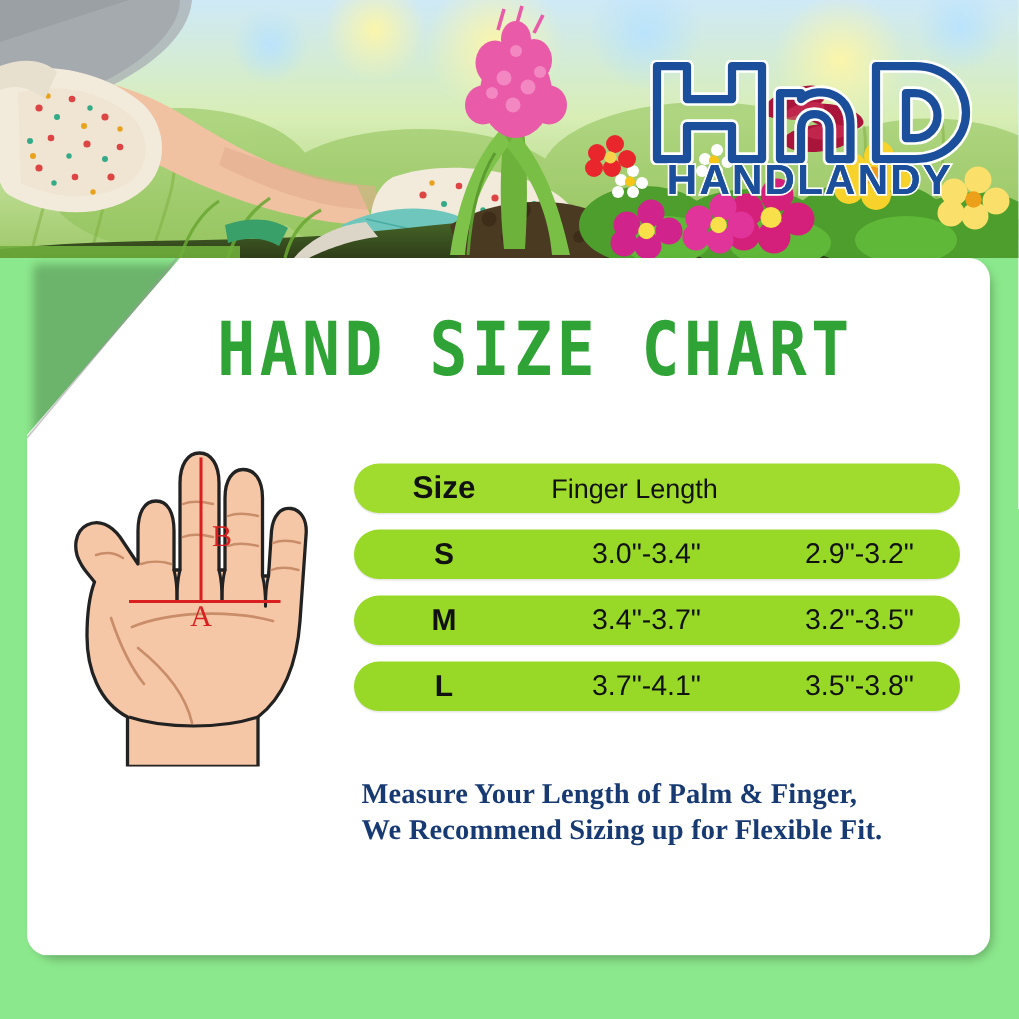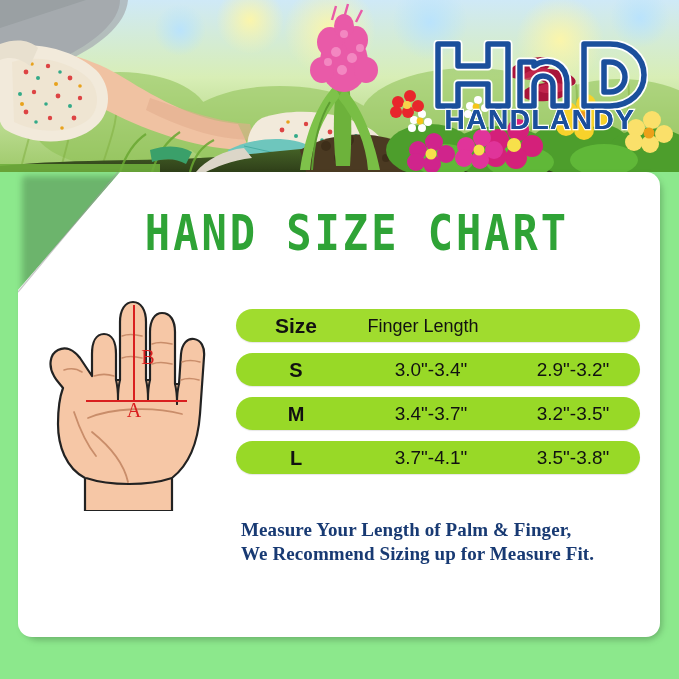--- a/index.html
+++ b/index.html
@@ -571,16 +571,16 @@
     <div class="row">
       <div class="cell c-size">L</div>
       <div class="cell c-palm">3.7"-4.1"</div>
       <div class="cell c-finger">3.5"-3.8"</div>
     </div>
 
   </div>
 
   <div class="note">
     <div>Measure Your Length of Palm &amp; Finger,</div>
-    <div>We Recommend Sizing up for Measure Fit.</div>
+    <div>We Recommend Sizing up for Flexible Fit.</div>
   </div>
 
 </div>
 
 </body></html>

